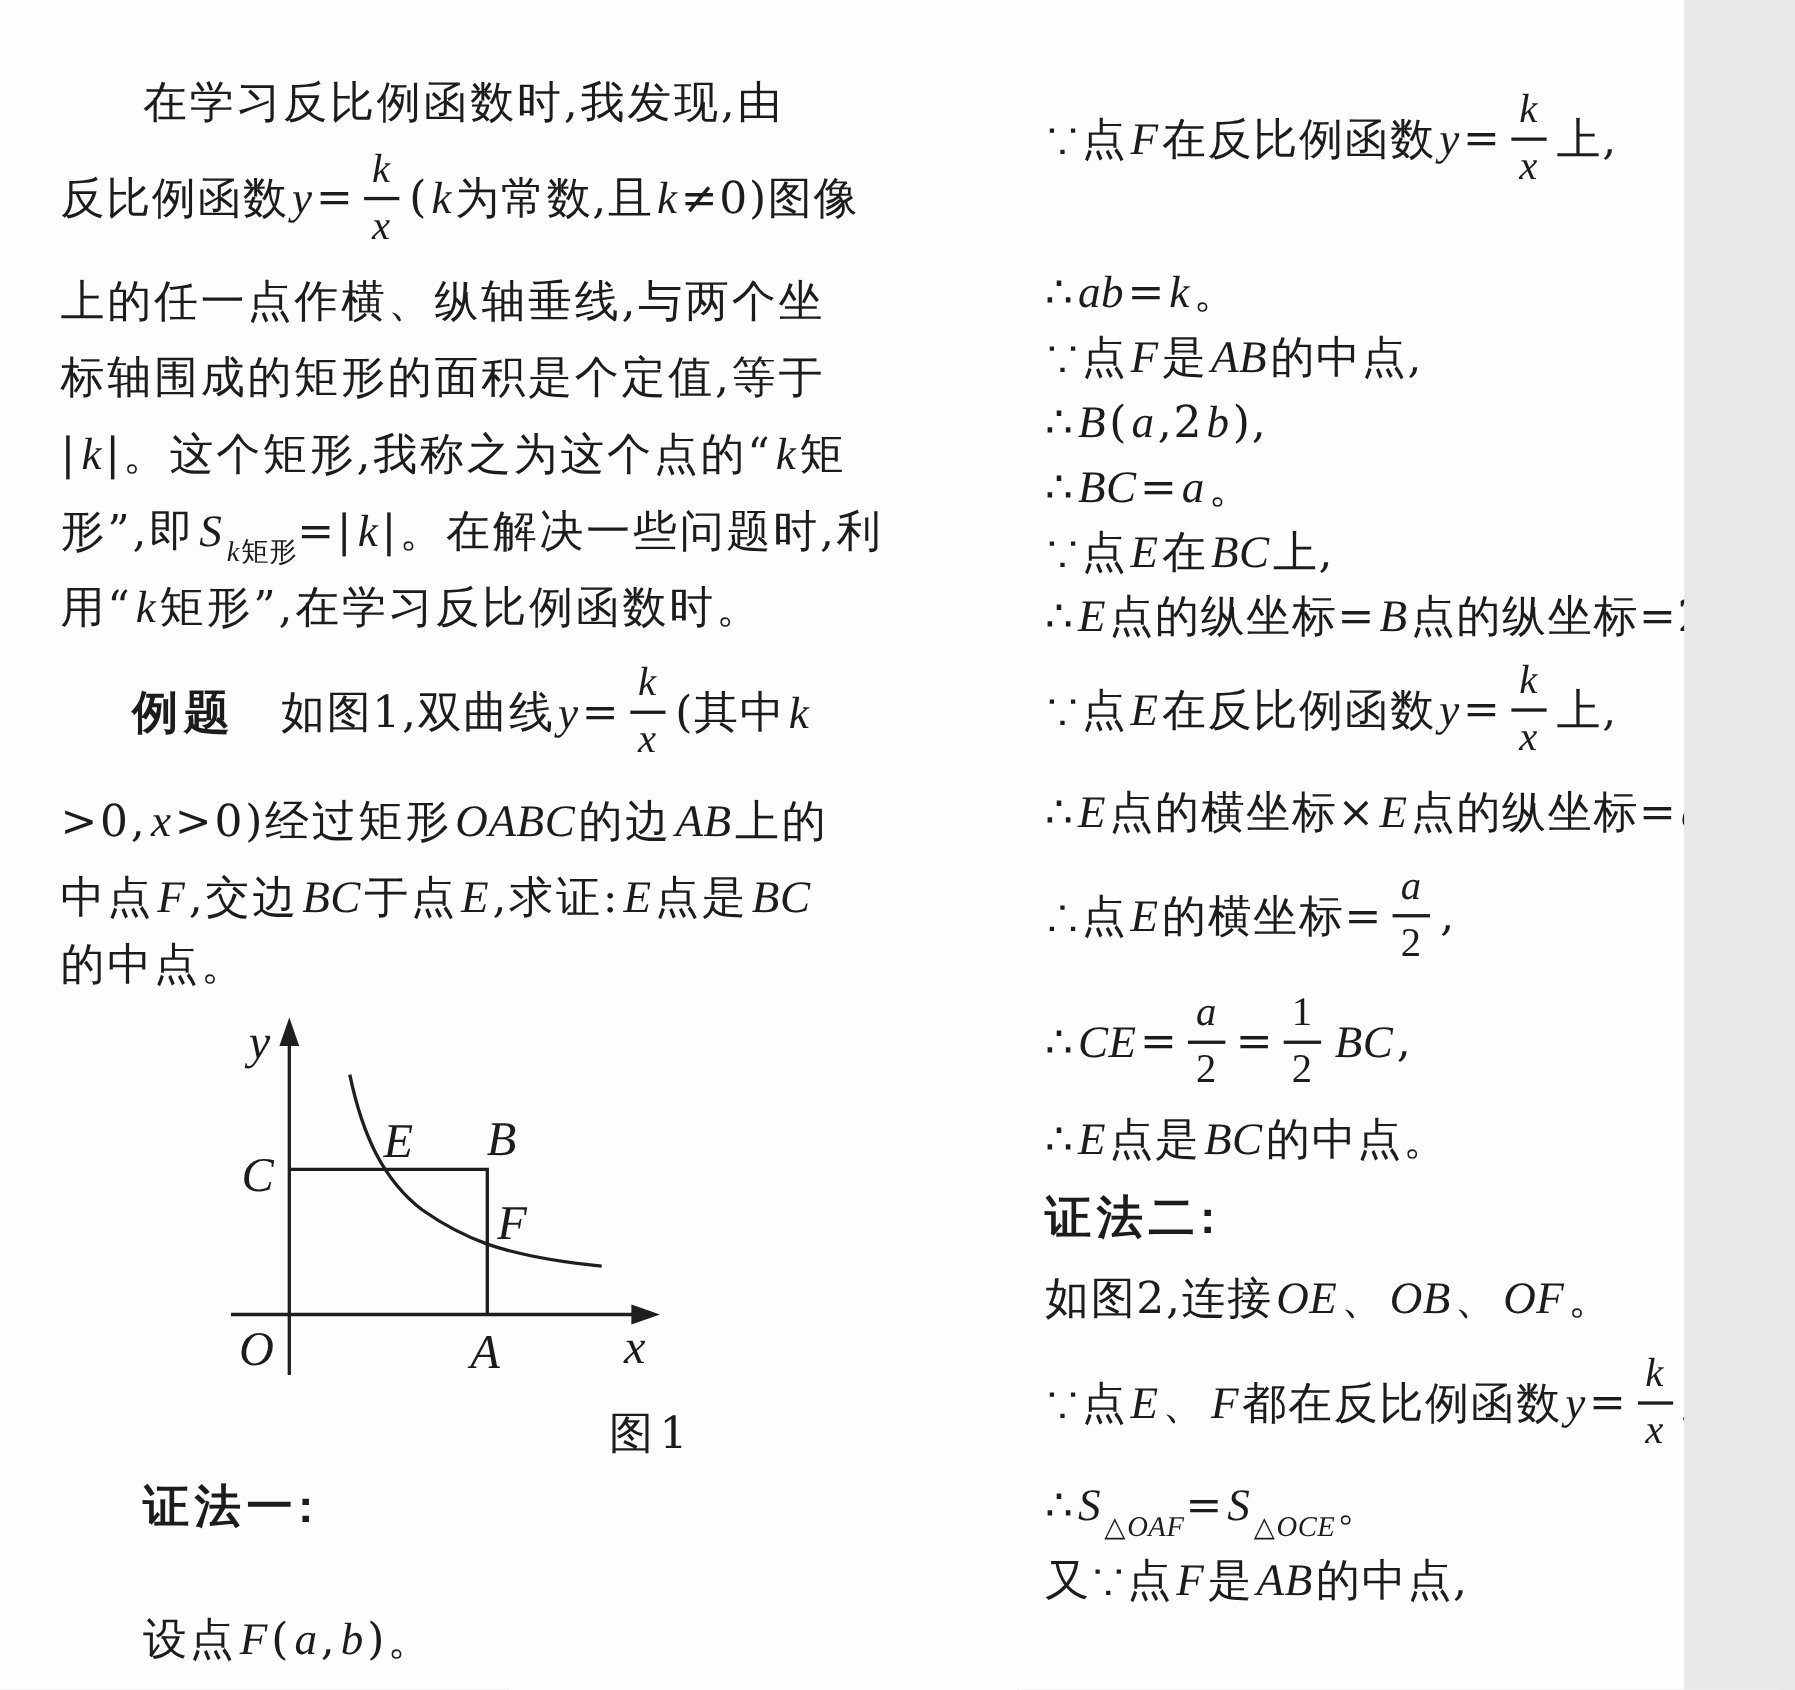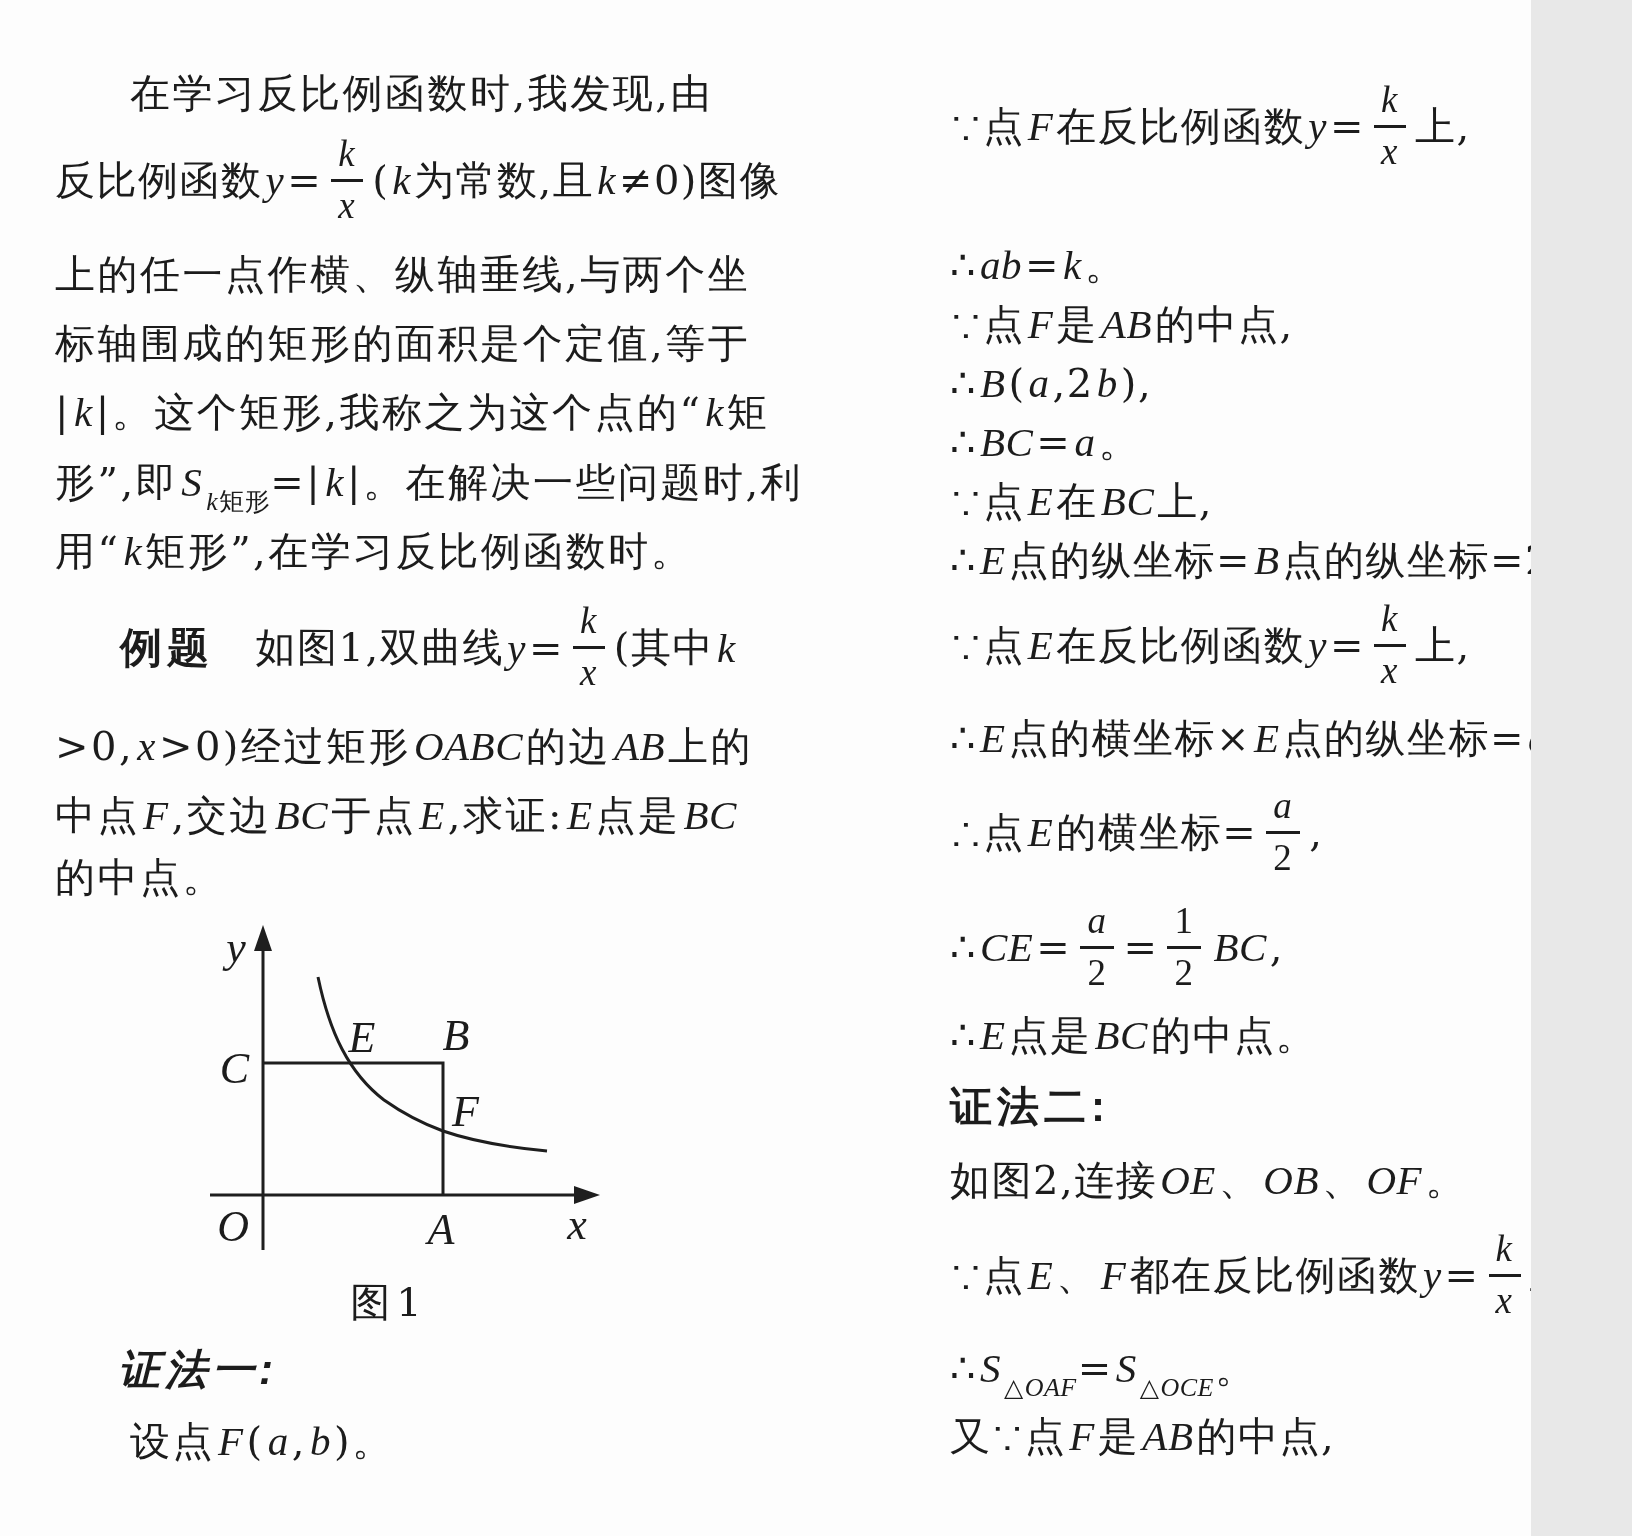--- a/index.html
+++ b/index.html
@@ -98,24 +98,24 @@
         <text x="249" y="1083" text-anchor="end">C</text>
         <text x="362" y="1052" text-anchor="middle">E</text>
         <text x="456" y="1050" text-anchor="middle">B</text>
         <text x="452" y="1126" text-anchor="start">F</text>
         <text x="249" y="1241" text-anchor="end">O</text>
         <text x="441" y="1244" text-anchor="middle">A</text>
         <text x="577" y="1239" text-anchor="middle">x</text>
       </g>
     </svg>
   </div>
-  <div class="figcap" style="left:174px; top:1275px; width:430px; text-align:center;">图1</div>
+  <div class="figcap" style="left:201px; top:1275px; width:430px; text-align:right;">图1</div>
 
-  <div class="tl" style="left:118px; top:1342px;font-style:italic;"><strong>证法一:</strong></div>
-  <div class="tl" style="left:130px; top:1413px;"><span class="seg">设点</span><em>F</em><span class="seg">(</span><em>a</em><span class="seg">,</span><em>b</em><span class="seg">)。</span></div>
+  <div class="tl" style="left:130px; top:1342px;"><strong>证法一:</strong></div>
+  <div class="tl" style="left:130px; top:1462px;"><span class="seg">设点</span><em>F</em><span class="seg">(</span><em>a</em><span class="seg">,</span><em>b</em><span class="seg">)。</span></div>
 
   <div class="tl fl" style="left:950px; top:62px;  height:128px;">
       <span class="seg">∵点</span>
       <em>F</em>
       <span class="seg">在反比例函数</span>
       <em>y</em>
       <span class="seg">=</span>
       <span class="frac">
         <span class="fn it">k</span>
         <span class="fd it">x</span>

